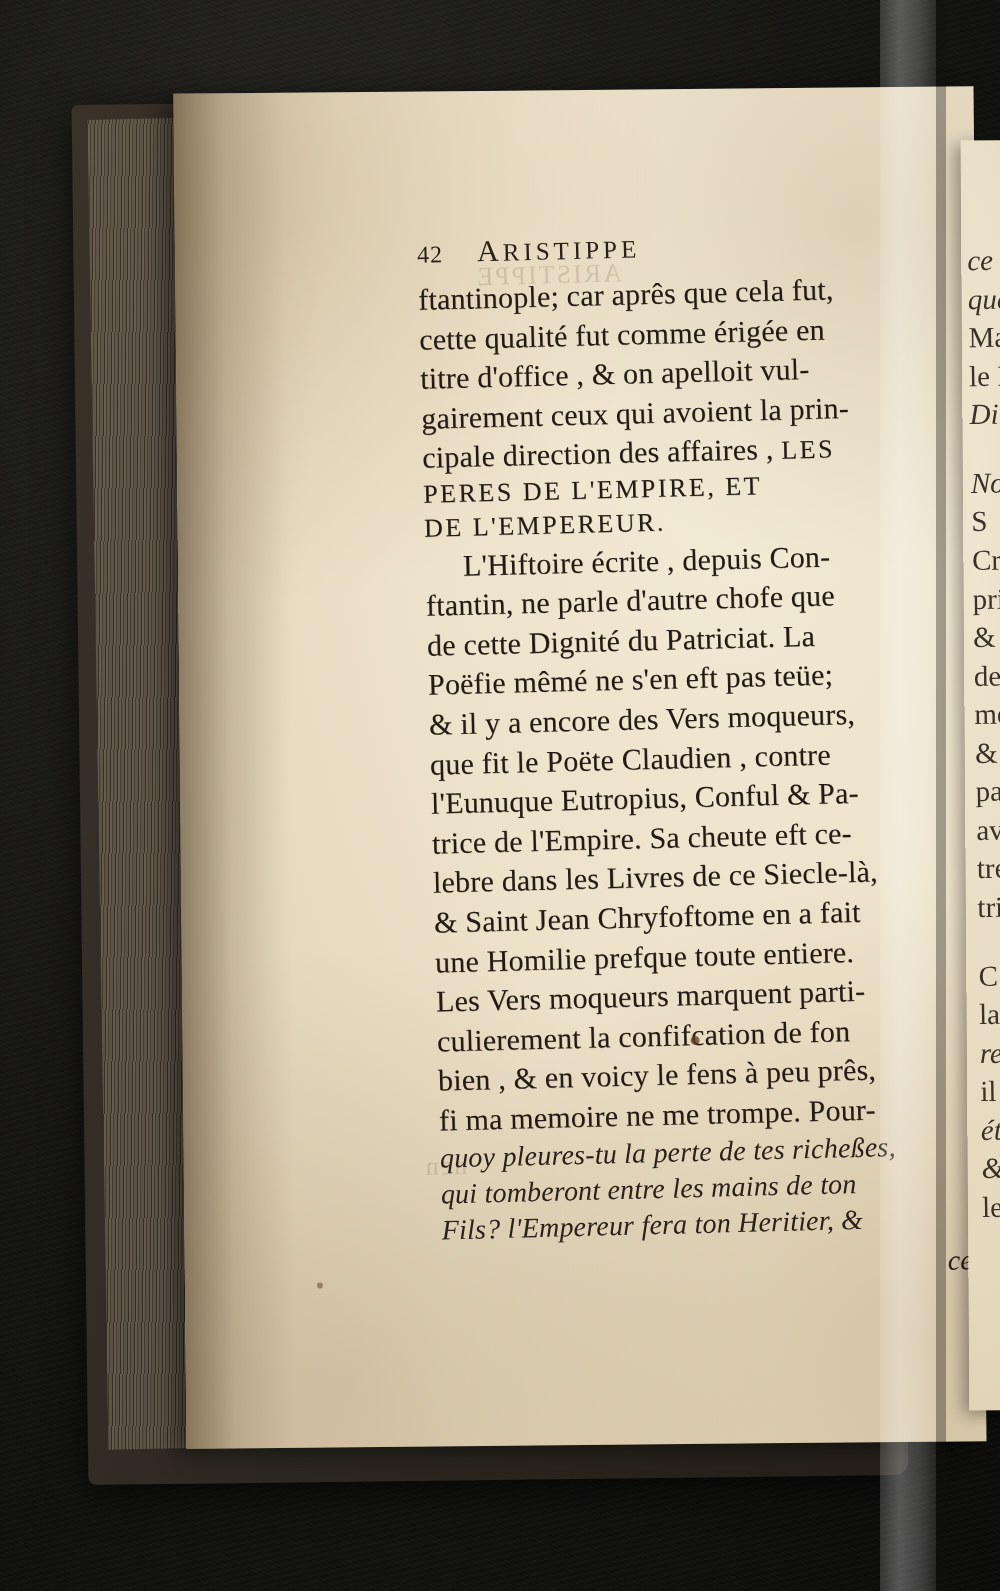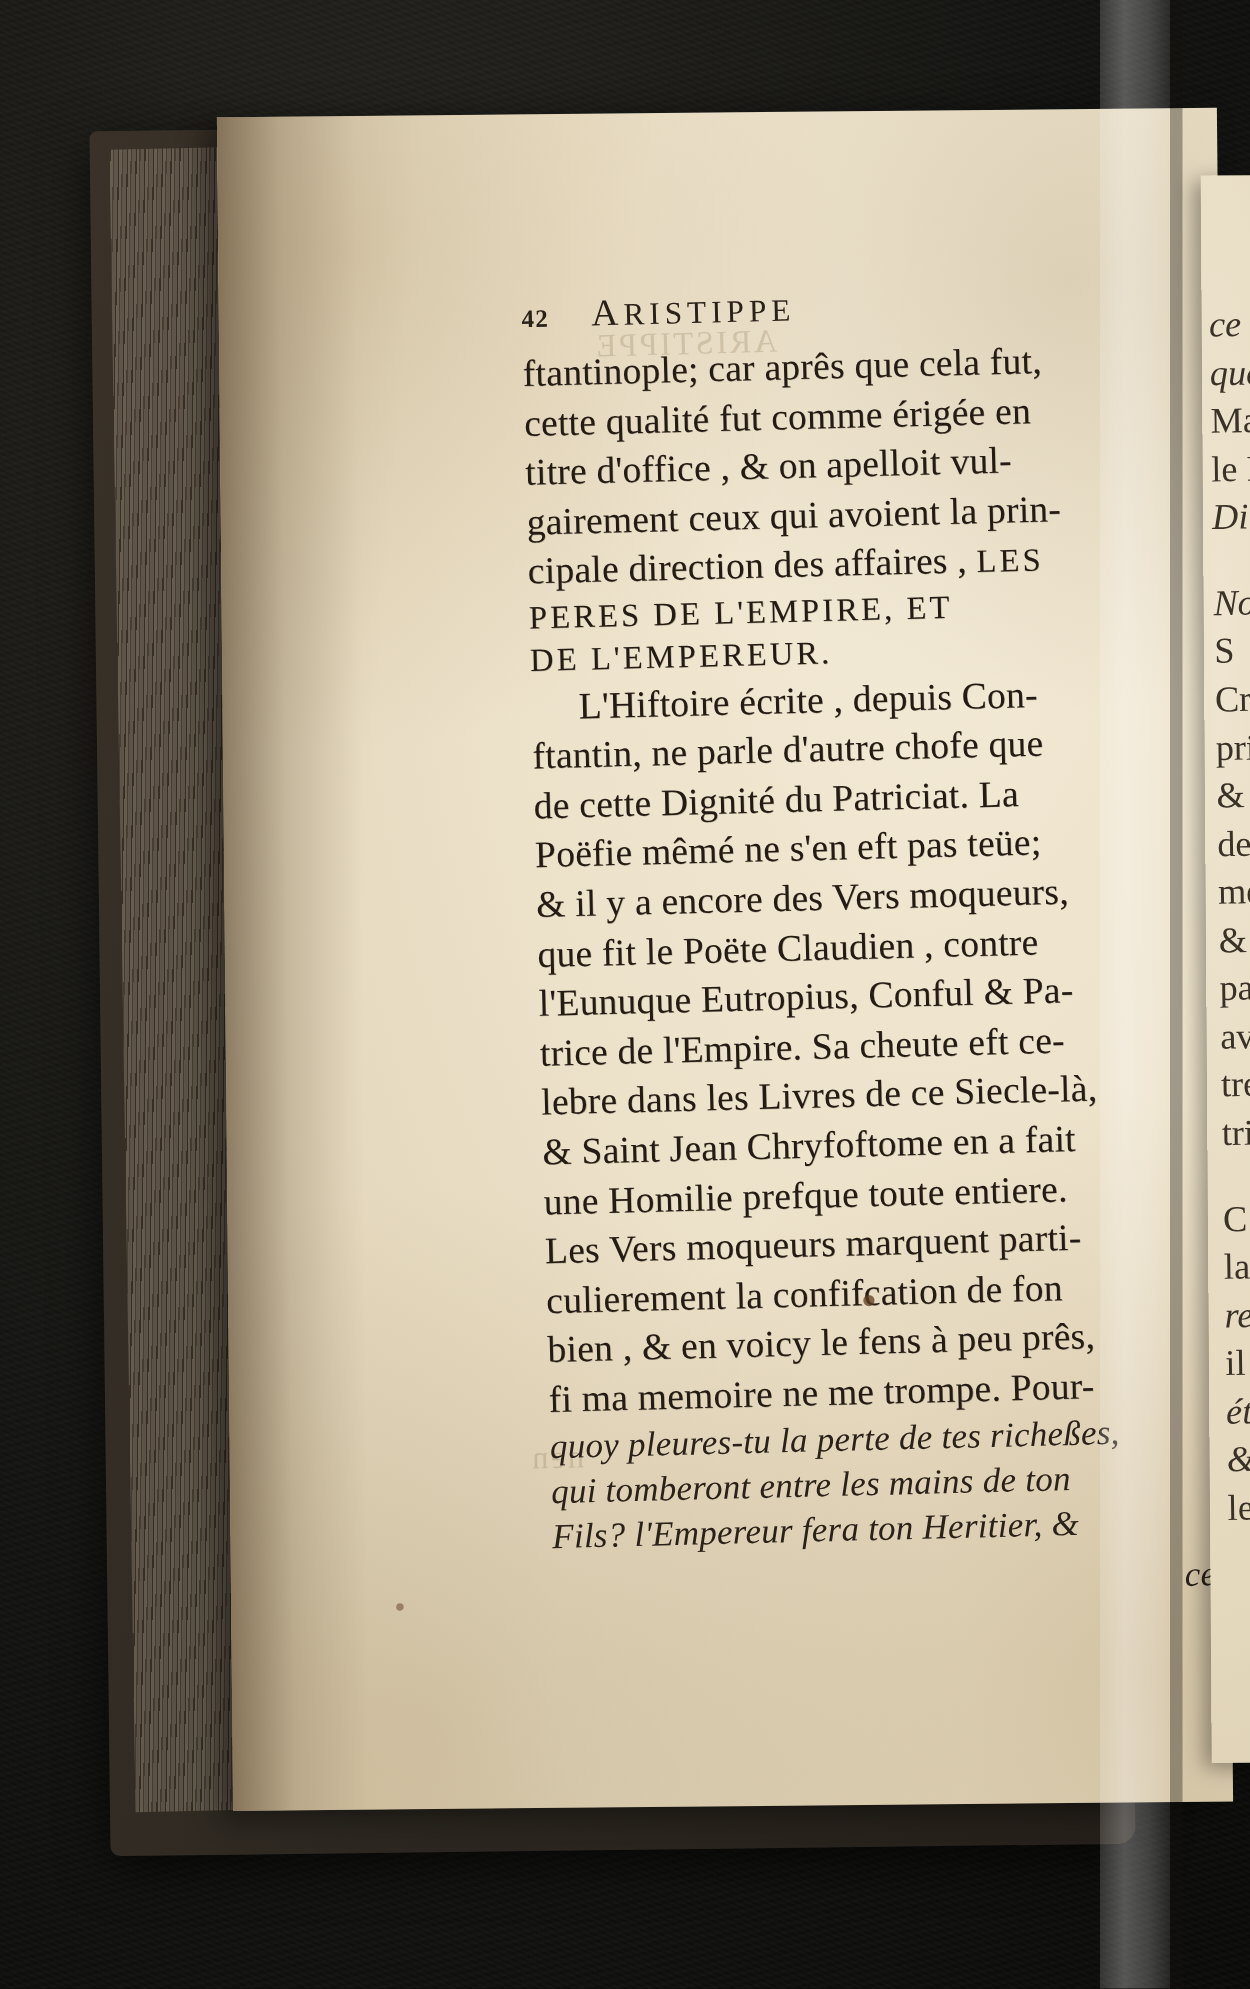--- a/index.html
+++ b/index.html
@@ -148,23 +148,22 @@
     transform: rotate(-0.9deg);
     color: #2a2118;
   }
   .folio-line {
     display: flex;
     align-items: baseline;
     gap: 34px;
     margin-bottom: 10px;
   }
   .folio {
-    font-size: 20px;
+    font-size: 24px;
     letter-spacing: 1px;
-    font-weight: bold;
   }
   .running-head {
     font-size: 25px;
     letter-spacing: 4px;
     font-variant: small-caps;
     text-transform: uppercase;
   }
   .running-head .rh-first { font-size: 30px; }
 
   .body-line {

